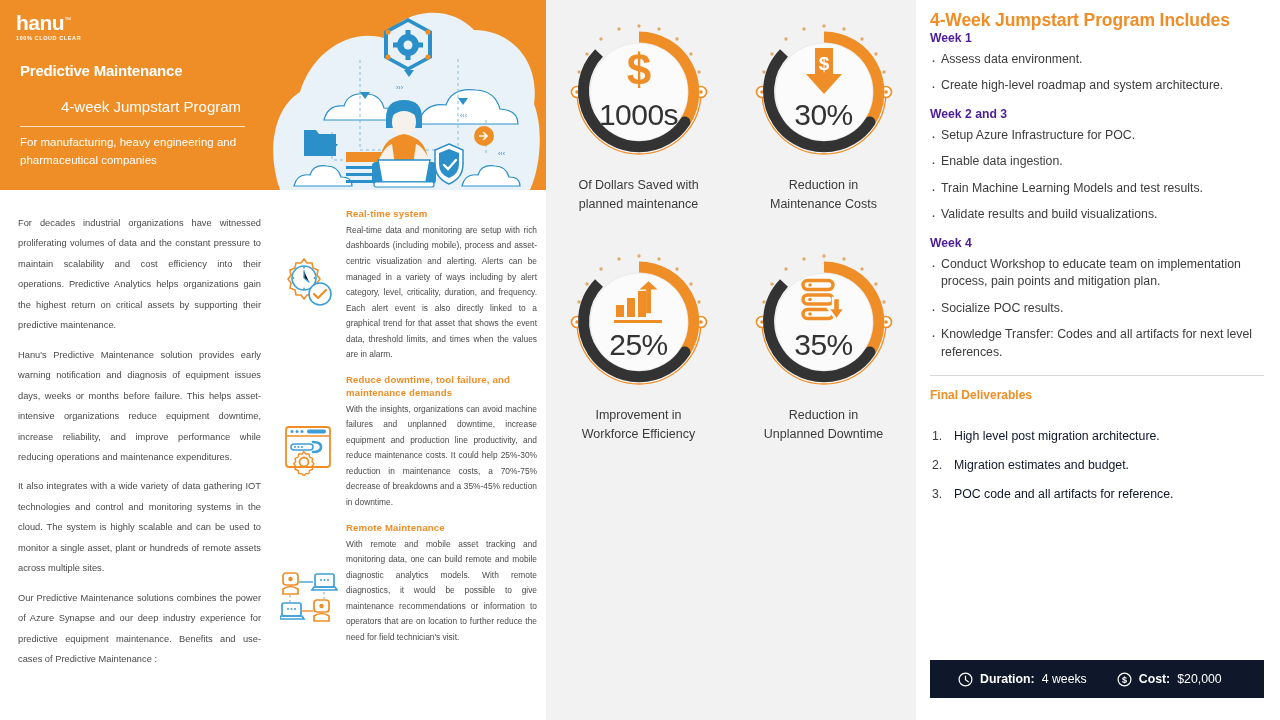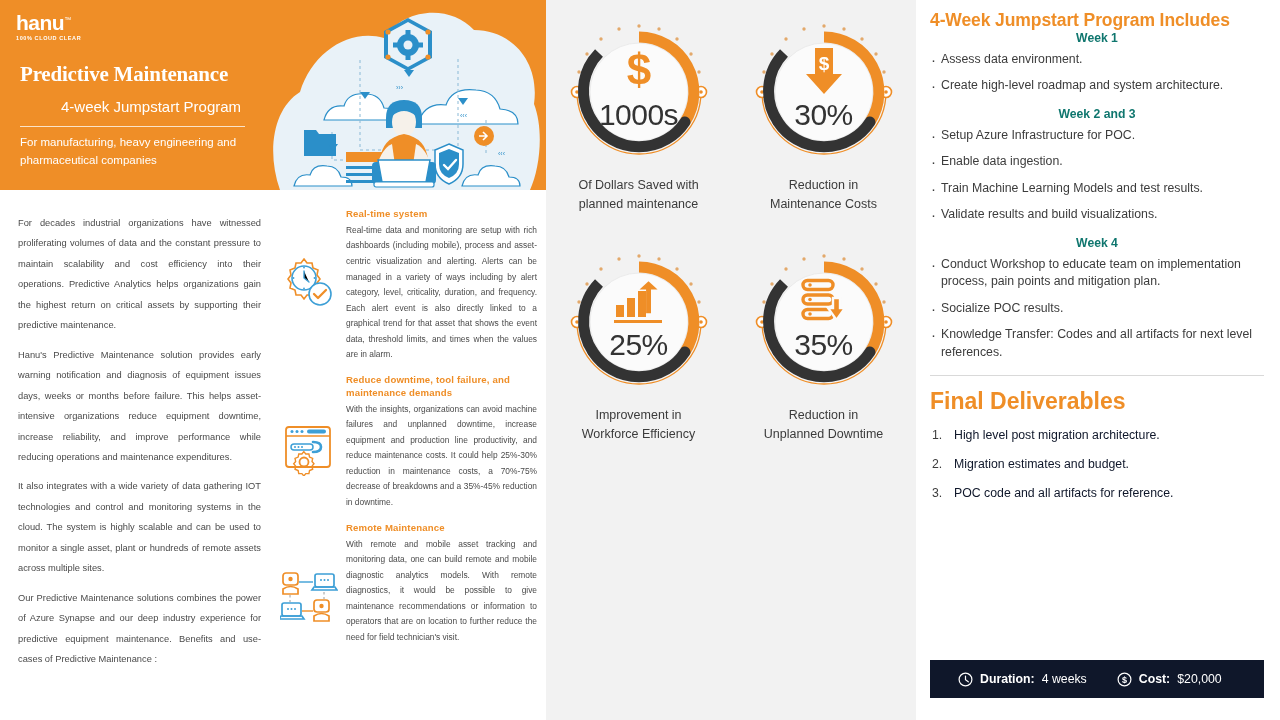--- a/index.html
+++ b/index.html
@@ -16,21 +16,21 @@
     position: absolute; left: 0; top: 0; width: 272px; height: 190px;
     background: #ef8e27;
   }
   .logo-wrap { position: absolute; left: 16px; top: 12px; }
   .logo-text {
     font-size: 21px; font-weight: 700; color: #ffffff; letter-spacing: -0.5px; line-height: 1;
   }
   .logo-tm { font-size: 7px; vertical-align: super; font-weight: 400; }
   .logo-tag { font-size: 5.5px; color: #ffffff; letter-spacing: 0.6px; margin-top: 2px; font-weight: 600; }
 
-  .hero-title { position: absolute; left: 20px; top: 62px; font-size: 21px; font-weight: 700; color: #fff; letter-spacing: -0.2px; font-family: Liberation Serif, serif; }
+  .hero-title { position: absolute; left: 20px; top: 62px; font-size: 15px; font-weight: 700; color: #fff; letter-spacing: -0.2px; }
   .hero-sub { position: absolute; left: 20px; top: 98px; font-size: 15px; color: #fff; font-weight: 400; margin-left: 41px; }
   .hero-rule { position: absolute; left: 20px; top: 126px; width: 225px; height: 1px; background: rgba(255,255,255,.75); }
   .hero-tag { position: absolute; left: 20px; top: 134px; width: 250px; font-size: 11.5px; line-height: 1.55; color: #fff; }
 
   .body-copy { position: absolute; left: 18px; top: 213px; width: 243px; }
   .body-copy p {
     font-size: 9.3px; line-height: 2.2; color: #4a4a4a; text-align: justify;
     margin-bottom: 9px;
   }
 
@@ -55,30 +55,30 @@
   .stat-label { margin-top: 4px; text-align: center; font-size: 12.5px; line-height: 1.5; color: #3b3b3b; }
   .gauge-value {
     position: absolute; left: 0; right: 0; top: 86px; text-align: center;
     font-size: 30px; font-weight: 400; color: #333333; letter-spacing: -0.5px;
   }
   .gauge-icon { position: absolute; left: 0; right: 0; top: 36px; display: flex; justify-content: center; }
 
   
   .col-right { flex: 1; height: 720px; background: #fff; position: relative; padding: 10px 16px 0 14px; }
   .r-title { font-size: 17.5px; font-weight: 700; color: #ef8e27; letter-spacing: -0.1px; }
-  .week-head { font-size: 12.2px; font-weight: 700; color: #0f766e; margin: 12px 0 6px; text-align: center; }
+  .week-head { font-size: 12.2px; font-weight: 700; color: #4c1d95; margin: 12px 0 6px; }
   .week-head.first { margin-top: 0; }
   .bullets { list-style: none; }
   .bullets li {
     font-size: 12.3px; line-height: 1.42; color: #3c3c3c;
     padding-left: 11px; position: relative; margin-bottom: 9px;
   }
   .bullets li::before { content: "·"; position: absolute; left: 1px; top: -2px; font-size: 15px; color: #3c3c3c; }
   .r-divider { height: 1px; background: #d9d9d9; margin: 14px 0 12px; }
-  .r-title2 { font-size: 23px; font-weight: 700; color: #ef8e27; margin-bottom: 12px; }
+  .r-title2 { font-size: 12px; font-weight: 700; color: #ef8e27; margin-bottom: 26px; }
   .ol { list-style: none; counter-reset: d; }
   .ol li {
     font-size: 12.3px; line-height: 1.4; color: #0f172a;
     padding-left: 24px; position: relative; margin-bottom: 12px; counter-increment: d;
   }
   .ol li::before { content: counter(d) "."; position: absolute; left: 2px; top: 0; color: #3c3c3c; }
   .footer-bar {
     position: absolute; left: 14px; right: 16px; bottom: 22px; height: 38px;
     background: #0f172a; display: flex; align-items: center; padding-left: 28px; gap: 30px;
   }

